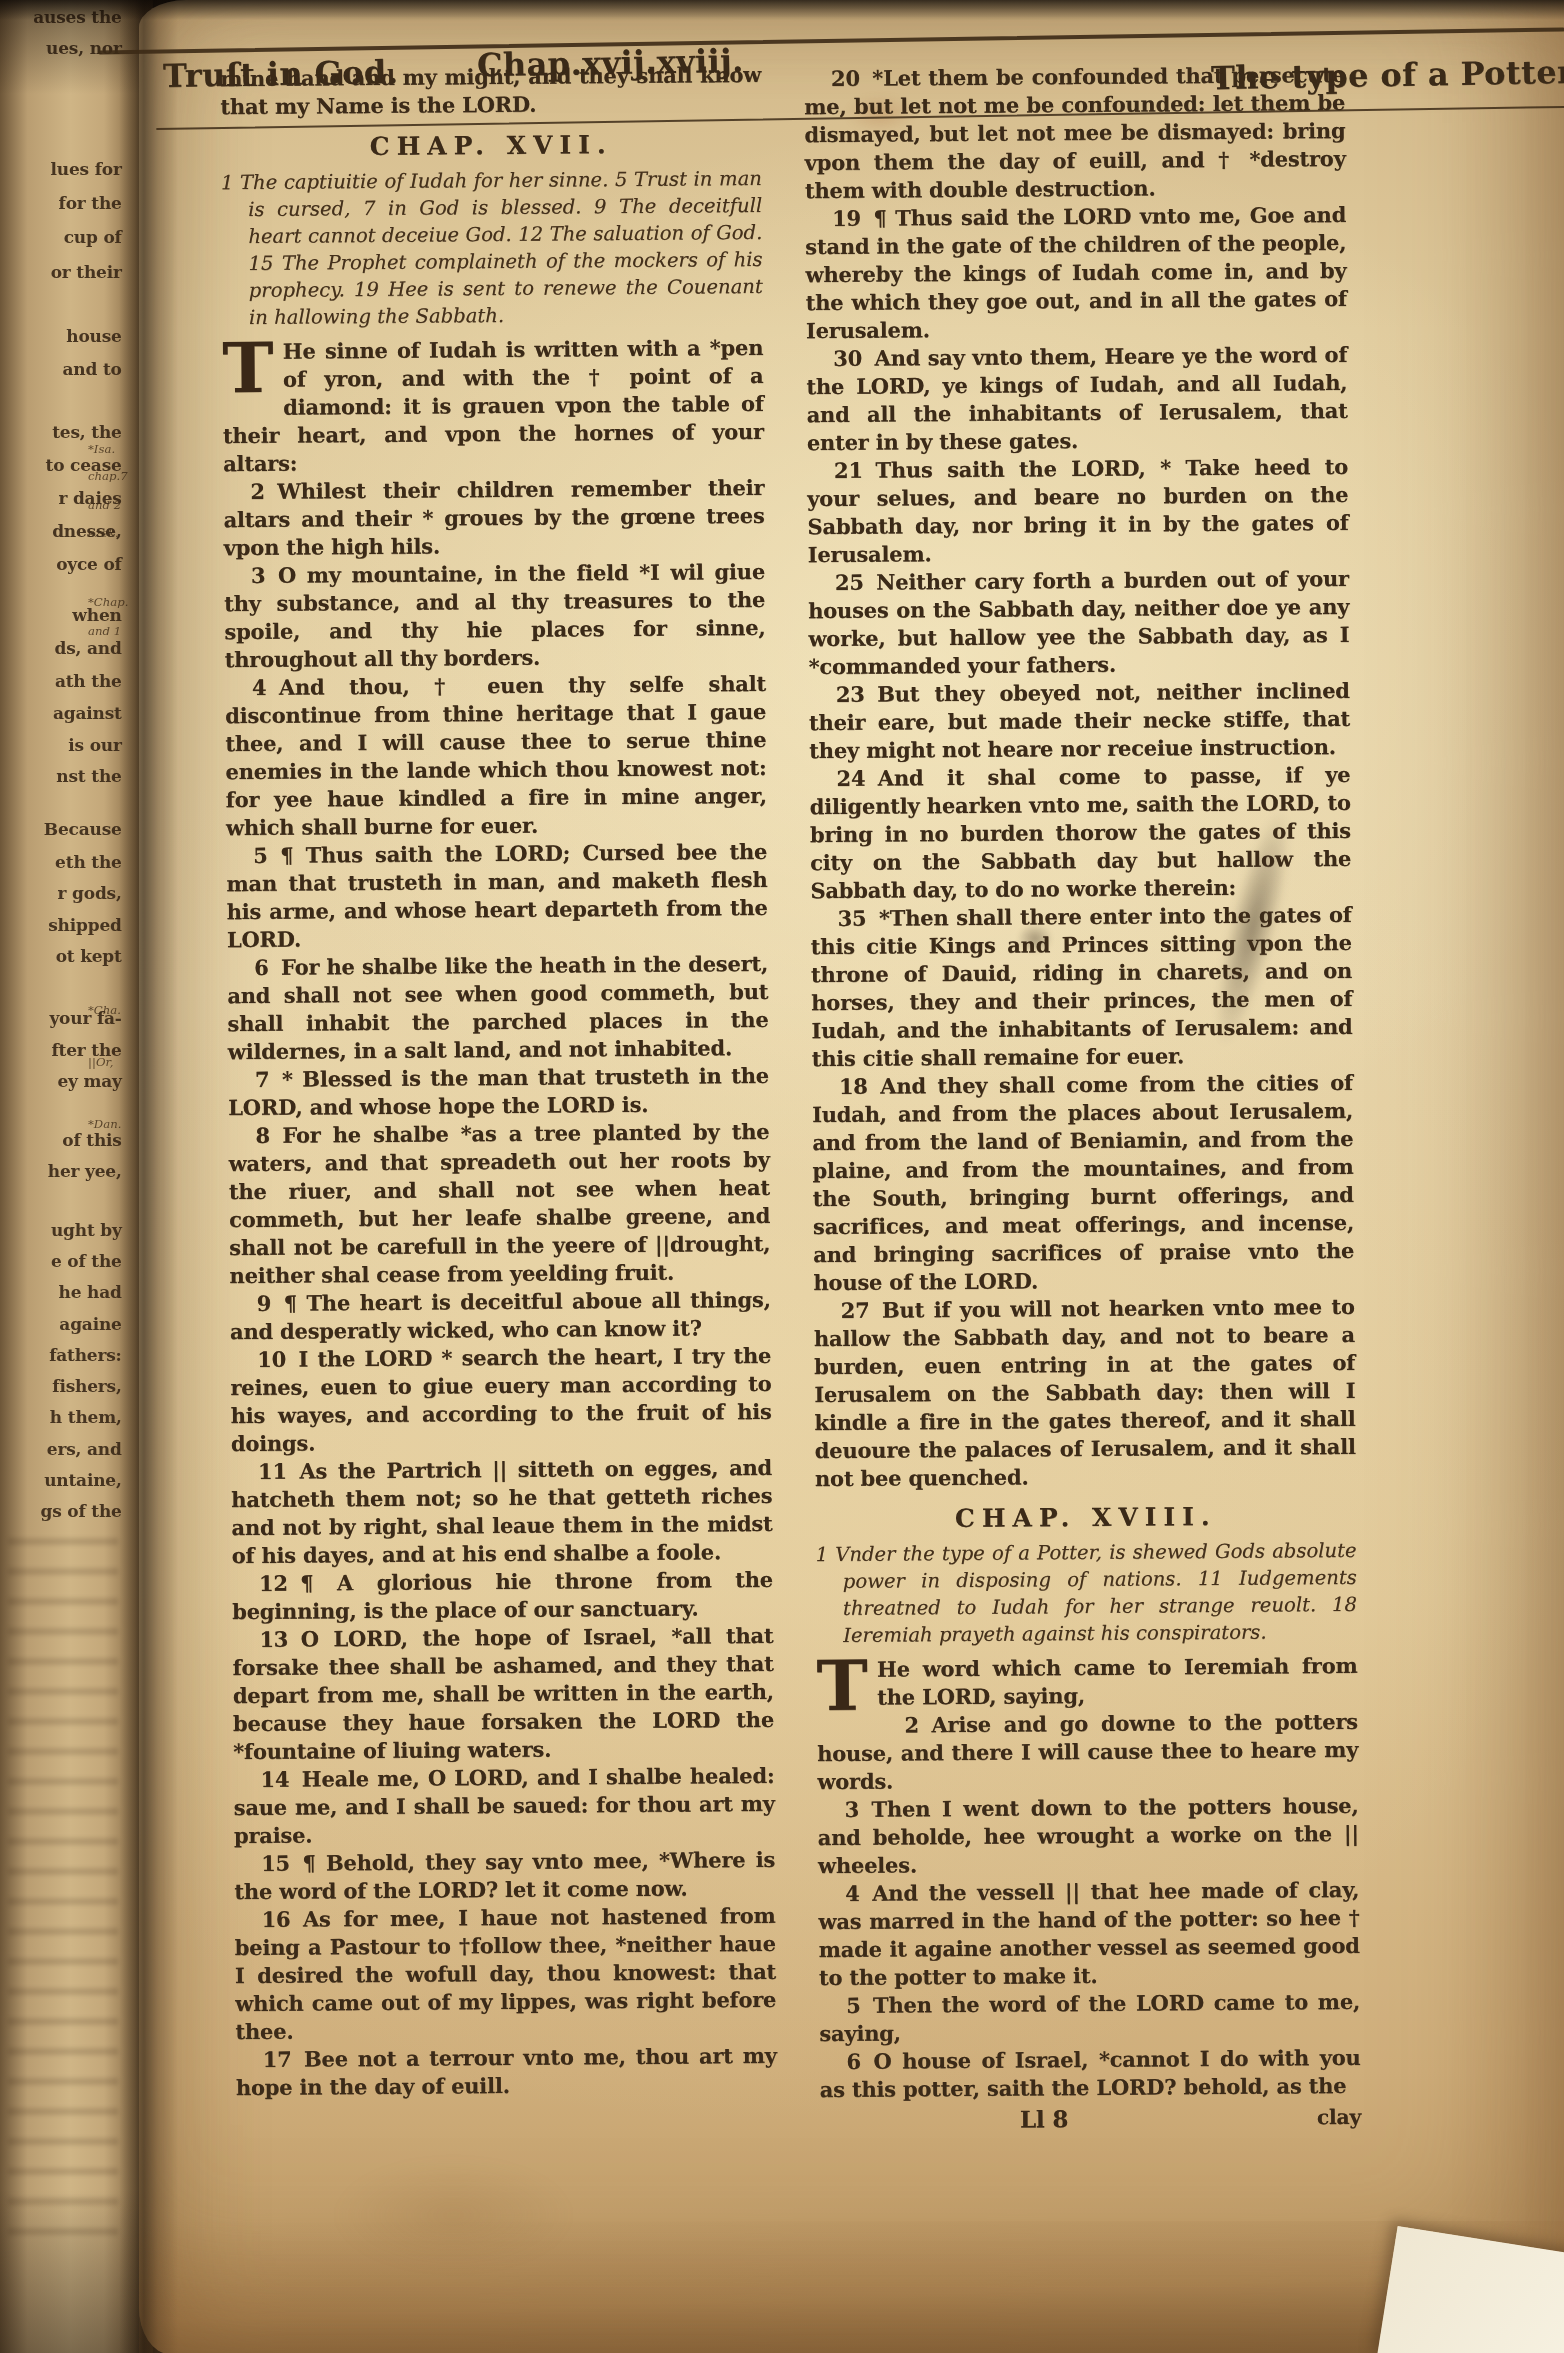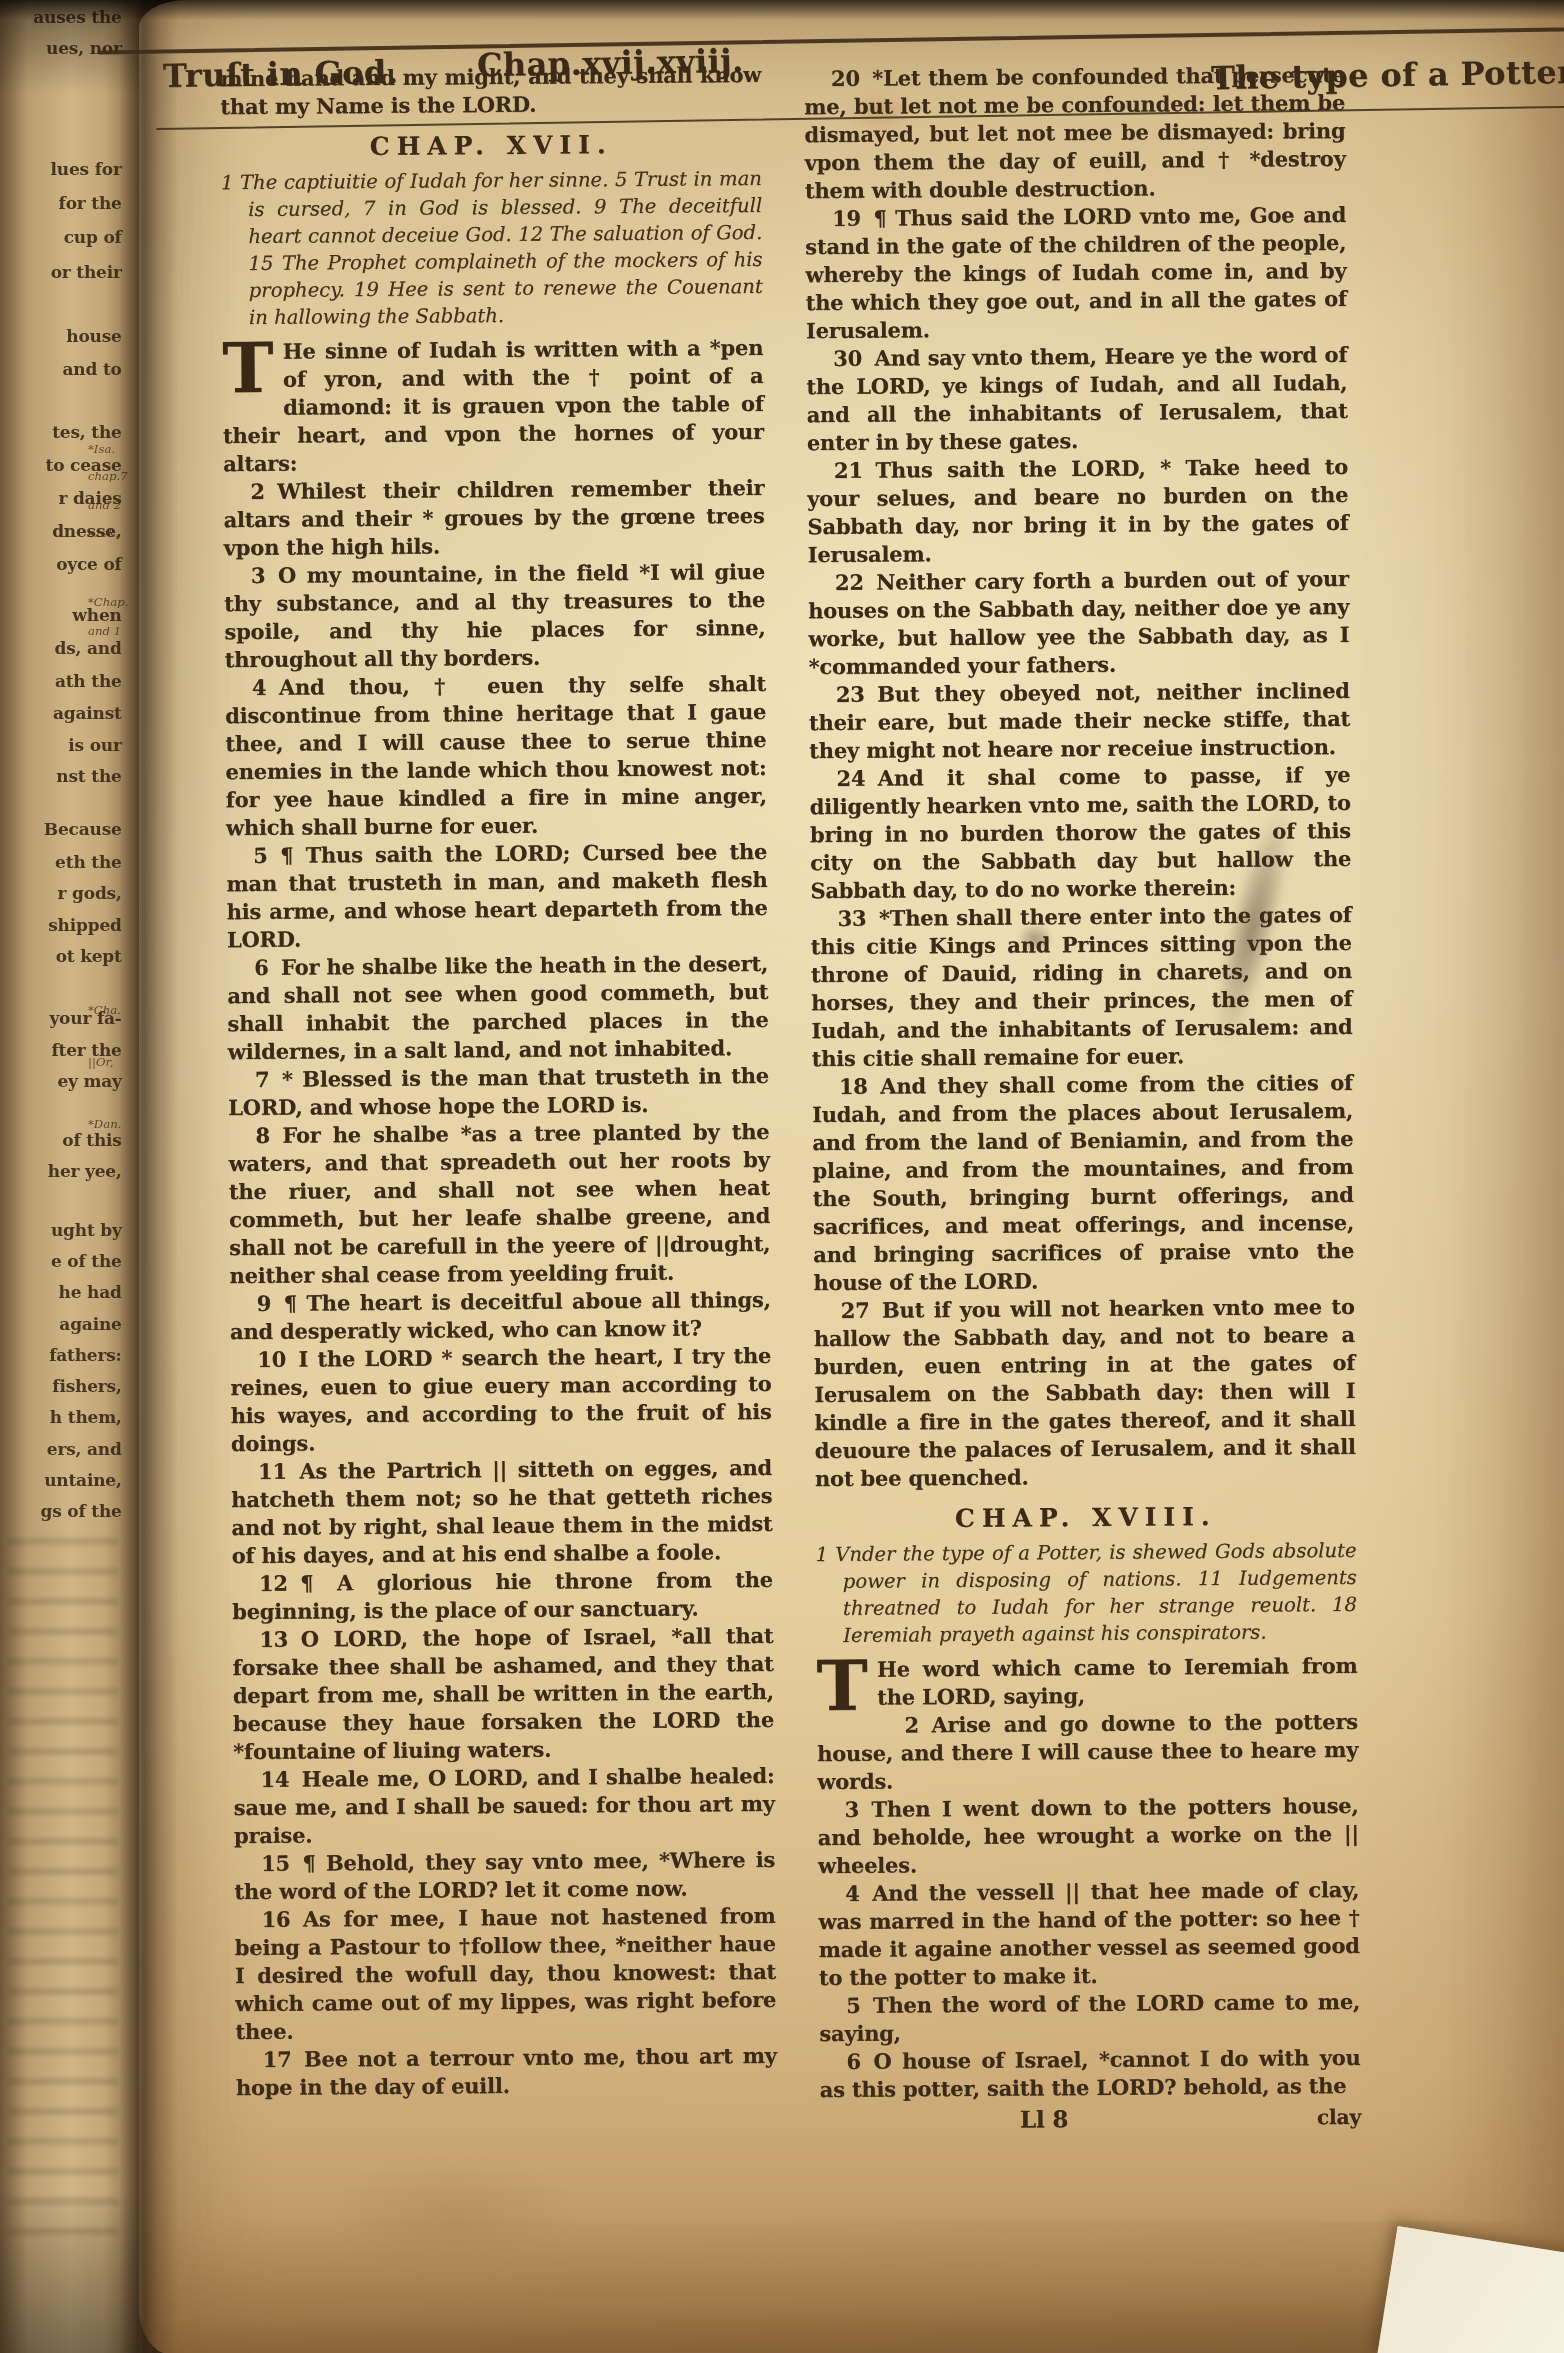--- a/index.html
+++ b/index.html
@@ -202,24 +202,24 @@
       </div>
   </div>
 
   <div class="col col-right">
     <div>
 
     <p class="verse"><span class="vnum">20</span><span>*Let them be confounded that persecute me, but let not me be confounded: let them be dismayed, but let not mee be dismayed: bring vpon them the day of euill, and † *destroy them with double destruction.</span></p>
         <p class="verse"><span class="vnum">19</span><span>¶ Thus said the LORD vnto me, Goe and stand in the gate of the children of the people, whereby the kings of Iudah come in, and by the which they goe out, and in all the gates of Ierusalem.</span></p>
         <p class="verse"><span class="vnum">30</span><span>And say vnto them, Heare ye the word of the LORD, ye kings of Iudah, and all Iudah, and all the inhabitants of Ierusalem, that enter in by these gates.</span></p>
         <p class="verse"><span class="vnum">21</span><span>Thus saith the LORD, * Take heed to your selues, and beare no burden on the Sabbath day, nor bring it in by the gates of Ierusalem.</span></p>
-        <p class="verse"><span class="vnum">22</span><span>Neither cary forth a burden out of your houses on the Sabbath day, neither doe ye any worke, but hallow yee the Sabbath day, as I *commanded your fathers.</span></p>
+        <p class="verse"><span class="vnum">25</span><span>Neither cary forth a burden out of your houses on the Sabbath day, neither doe ye any worke, but hallow yee the Sabbath day, as I *commanded your fathers.</span></p>
         <p class="verse"><span class="vnum">23</span><span>But they obeyed not, neither inclined their eare, but made their necke stiffe, that they might not heare nor receiue instruction.</span></p>
         <p class="verse"><span class="vnum">24</span><span>And it shal come to passe, if ye diligently hearken vnto me, saith the LORD, to bring in no burden thorow the gates of this city on the Sabbath day but hallow the Sabbath day, to do no worke therein:</span></p>
-        <p class="verse"><span class="vnum">33</span><span>*Then shall there enter into the gates of this citie Kings and Princes sitting vpon the throne of Dauid, riding in charets, and on horses, they and their princes, the men of Iudah, and the inhabitants of Ierusalem: and this citie shall remaine for euer.</span></p>
+        <p class="verse"><span class="vnum">35</span><span>*Then shall there enter into the gates of this citie Kings and Princes sitting vpon the throne of Dauid, riding in charets, and on horses, they and their princes, the men of Iudah, and the inhabitants of Ierusalem: and this citie shall remaine for euer.</span></p>
         <p class="verse"><span class="vnum">18</span><span>And they shall come from the cities of Iudah, and from the places about Ierusalem, and from the land of Beniamin, and from the plaine, and from the mountaines, and from the South, bringing burnt offerings, and sacrifices, and meat offerings, and incense, and bringing sacrifices of praise vnto the house of the LORD.</span></p>
         <p class="verse"><span class="vnum">27</span><span>But if you will not hearken vnto mee to hallow the Sabbath day, and not to beare a burden, euen entring in at the gates of Ierusalem on the Sabbath day: then will I kindle a fire in the gates thereof, and it shall deuoure the palaces of Ierusalem, and it shall not bee quenched.</span></p>
       </div>
     <p class="chap-head">CHAP. XVIII.</p>
     <p class="summary">1 Vnder the type of a Potter, is shewed Gods absolute power in disposing of nations. 11 Iudgements threatned to Iudah for her strange reuolt. 18 Ieremiah prayeth against his conspirators.</p>
     <p class="verse v1"><span class="dropcap">T</span><span>He word which came to Ieremiah from the LORD, saying,</span></p>
     <div>
 
     <p class="verse"><span class="vnum">2</span><span>Arise and go downe to the potters house, and there I will cause thee to heare my words.</span></p>
         <p class="verse"><span class="vnum">3</span><span>Then I went down to the potters house, and beholde, hee wrought a worke on the || wheeles.</span></p>

